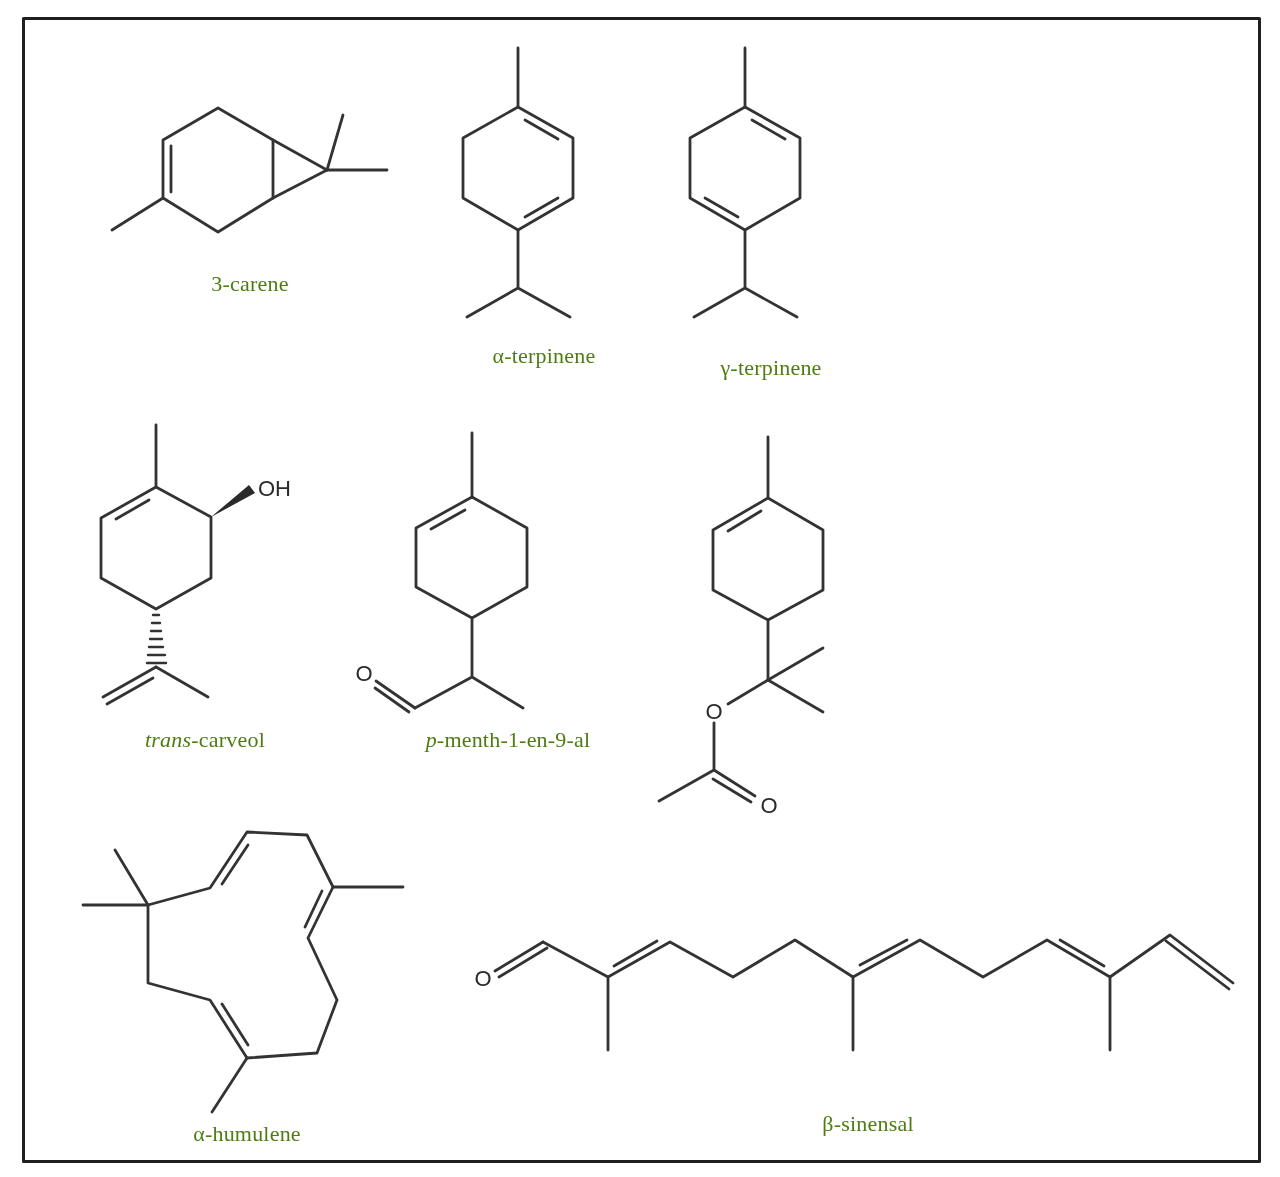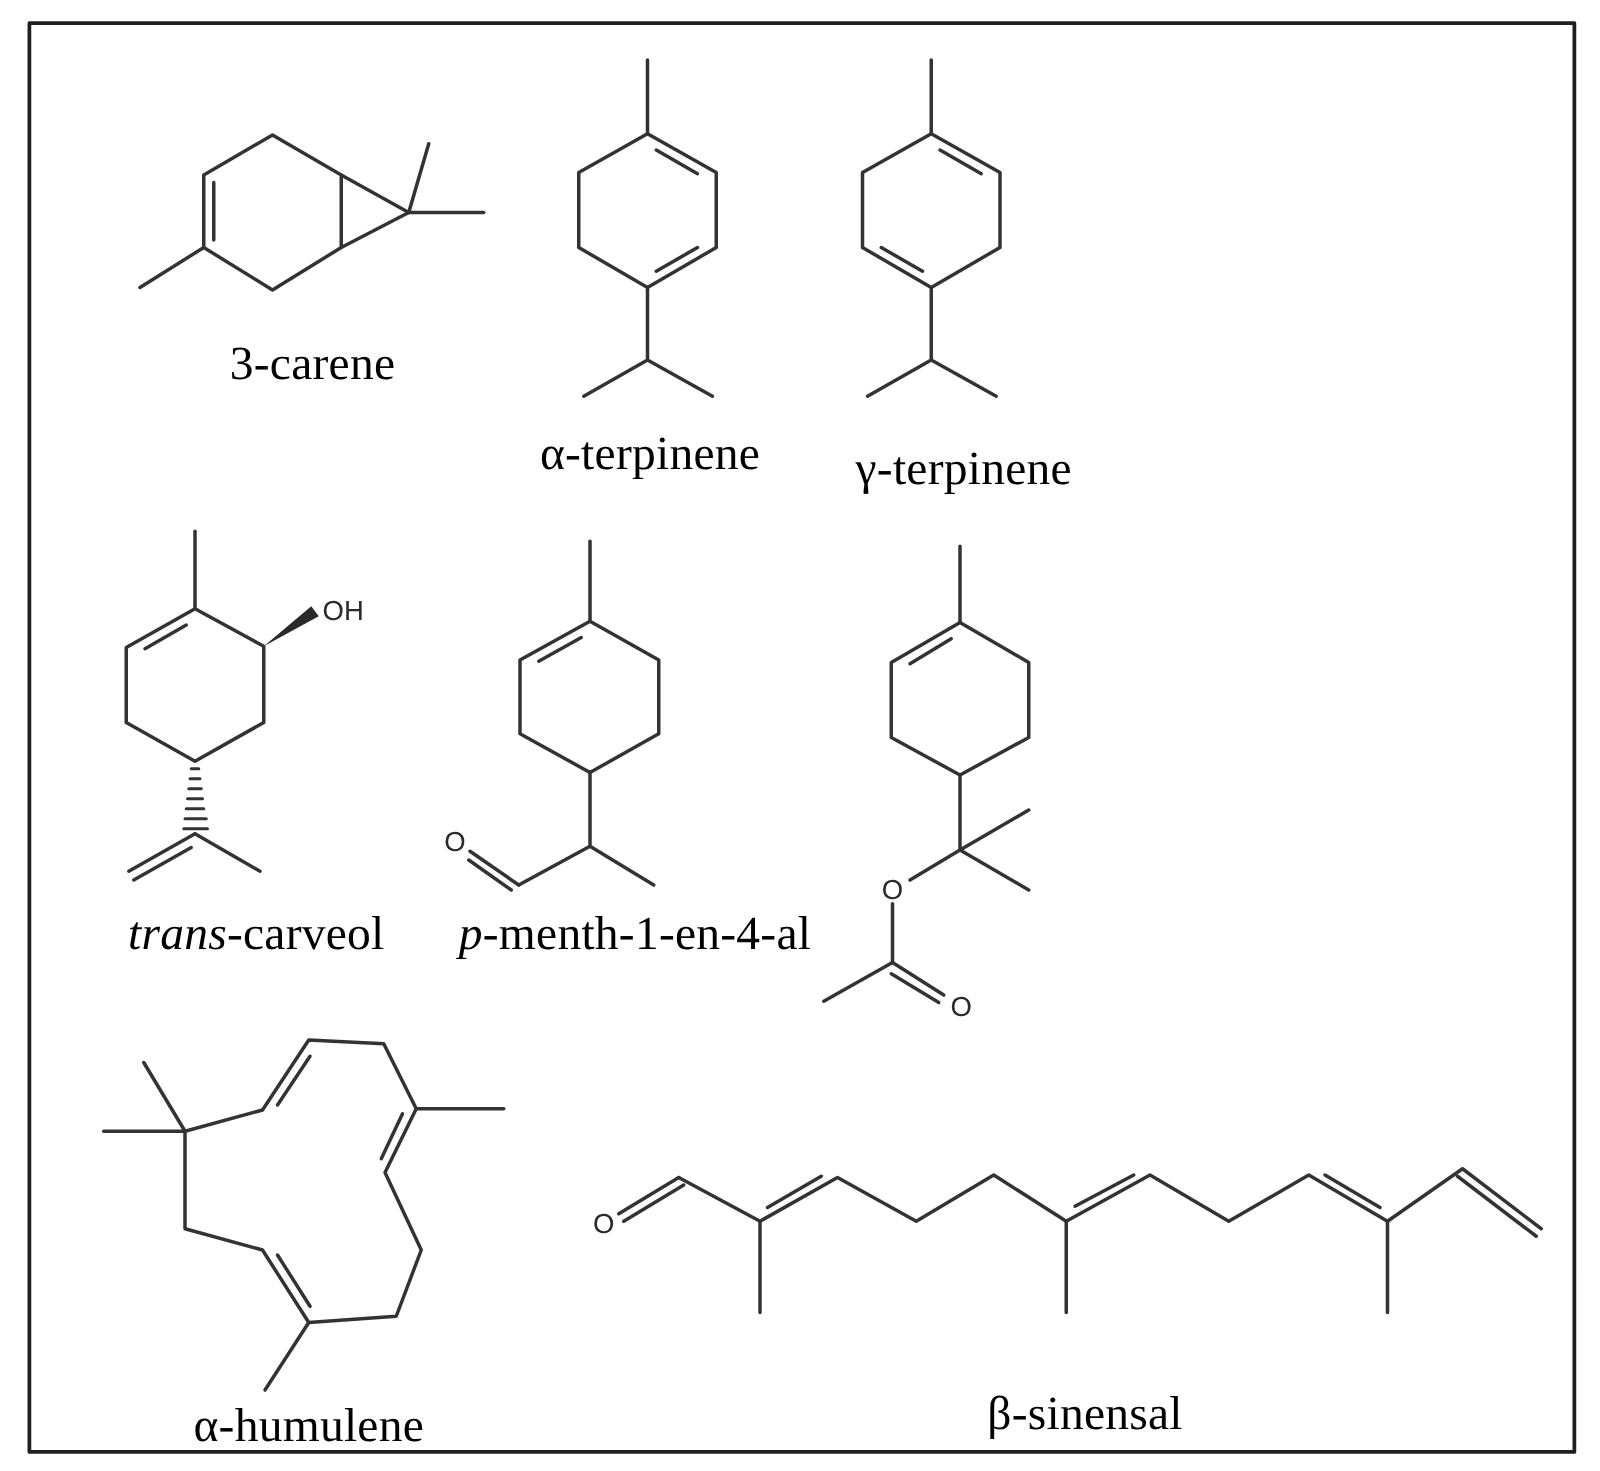--- a/index.html
+++ b/index.html
@@ -2,23 +2,23 @@
 <html><head>
 <meta charset="utf-8">
 <style>
   html,body{margin:0;padding:0;background:#ffffff;}
   body{width:1280px;height:1177px;font-family:"Liberation Serif",serif;}
   .fig{position:relative;width:1280px;height:1177px;background:#ffffff;overflow:hidden;}
   .fig svg{position:absolute;left:0;top:0;}
   .mlabel{
     position:absolute;
     transform:translateX(-50%);
-    font-size:38px;
+    font-size:22px;
     line-height:1.05;
-    color:#000000;
+    color:#4d7c0f;
     white-space:nowrap;
     letter-spacing:0.2px;
   }
   .mlabel .it{font-style:italic;margin-left:48px;}
   .atomtext{
     font-family:"Liberation Sans",sans-serif;
     font-size:22px;
     fill:#2a2a2a;
   }
 </style>
@@ -123,26 +123,26 @@
       <path d="M1060,940 L1104,966"></path>
       <path d="M1166,941 L1229,989"></path>
       <path d="M608,977 L608,1050"></path>
       <path d="M853,977 L853,1050"></path>
       <path d="M1110,977 L1110,1050"></path>
     </g>
   </svg>
 
   <div class="mlabel" style="left:226px;top:272px"><span class="it"></span><span>3-carene</span></div>
 
-  <div class="mlabel" style="left:496px;top:344px"><span class="it"></span><span>α-terpinene</span></div>
+  <div class="mlabel" style="left:520px;top:344px"><span class="it"></span><span>α-terpinene</span></div>
 
   <div class="mlabel" style="left:747px;top:356px"><span class="it"></span><span>γ-terpinene</span></div>
 
   <div class="mlabel" style="left:181px;top:728px"><span class="it">trans</span><span>-carveol</span></div>
 
-  <div class="mlabel" style="left:484px;top:728px"><span class="it">p</span><span>-menth-1-en-4-al</span></div>
+  <div class="mlabel" style="left:484px;top:728px"><span class="it">p</span><span>-menth-1-en-9-al</span></div>
 
 
   <div class="mlabel" style="left:223px;top:1122px"><span class="it"></span><span>α-humulene</span></div>
 
   <div class="mlabel" style="left:844px;top:1112px"><span class="it"></span><span>β-sinensal</span></div>
 
 </div>
 
 </body></html>

